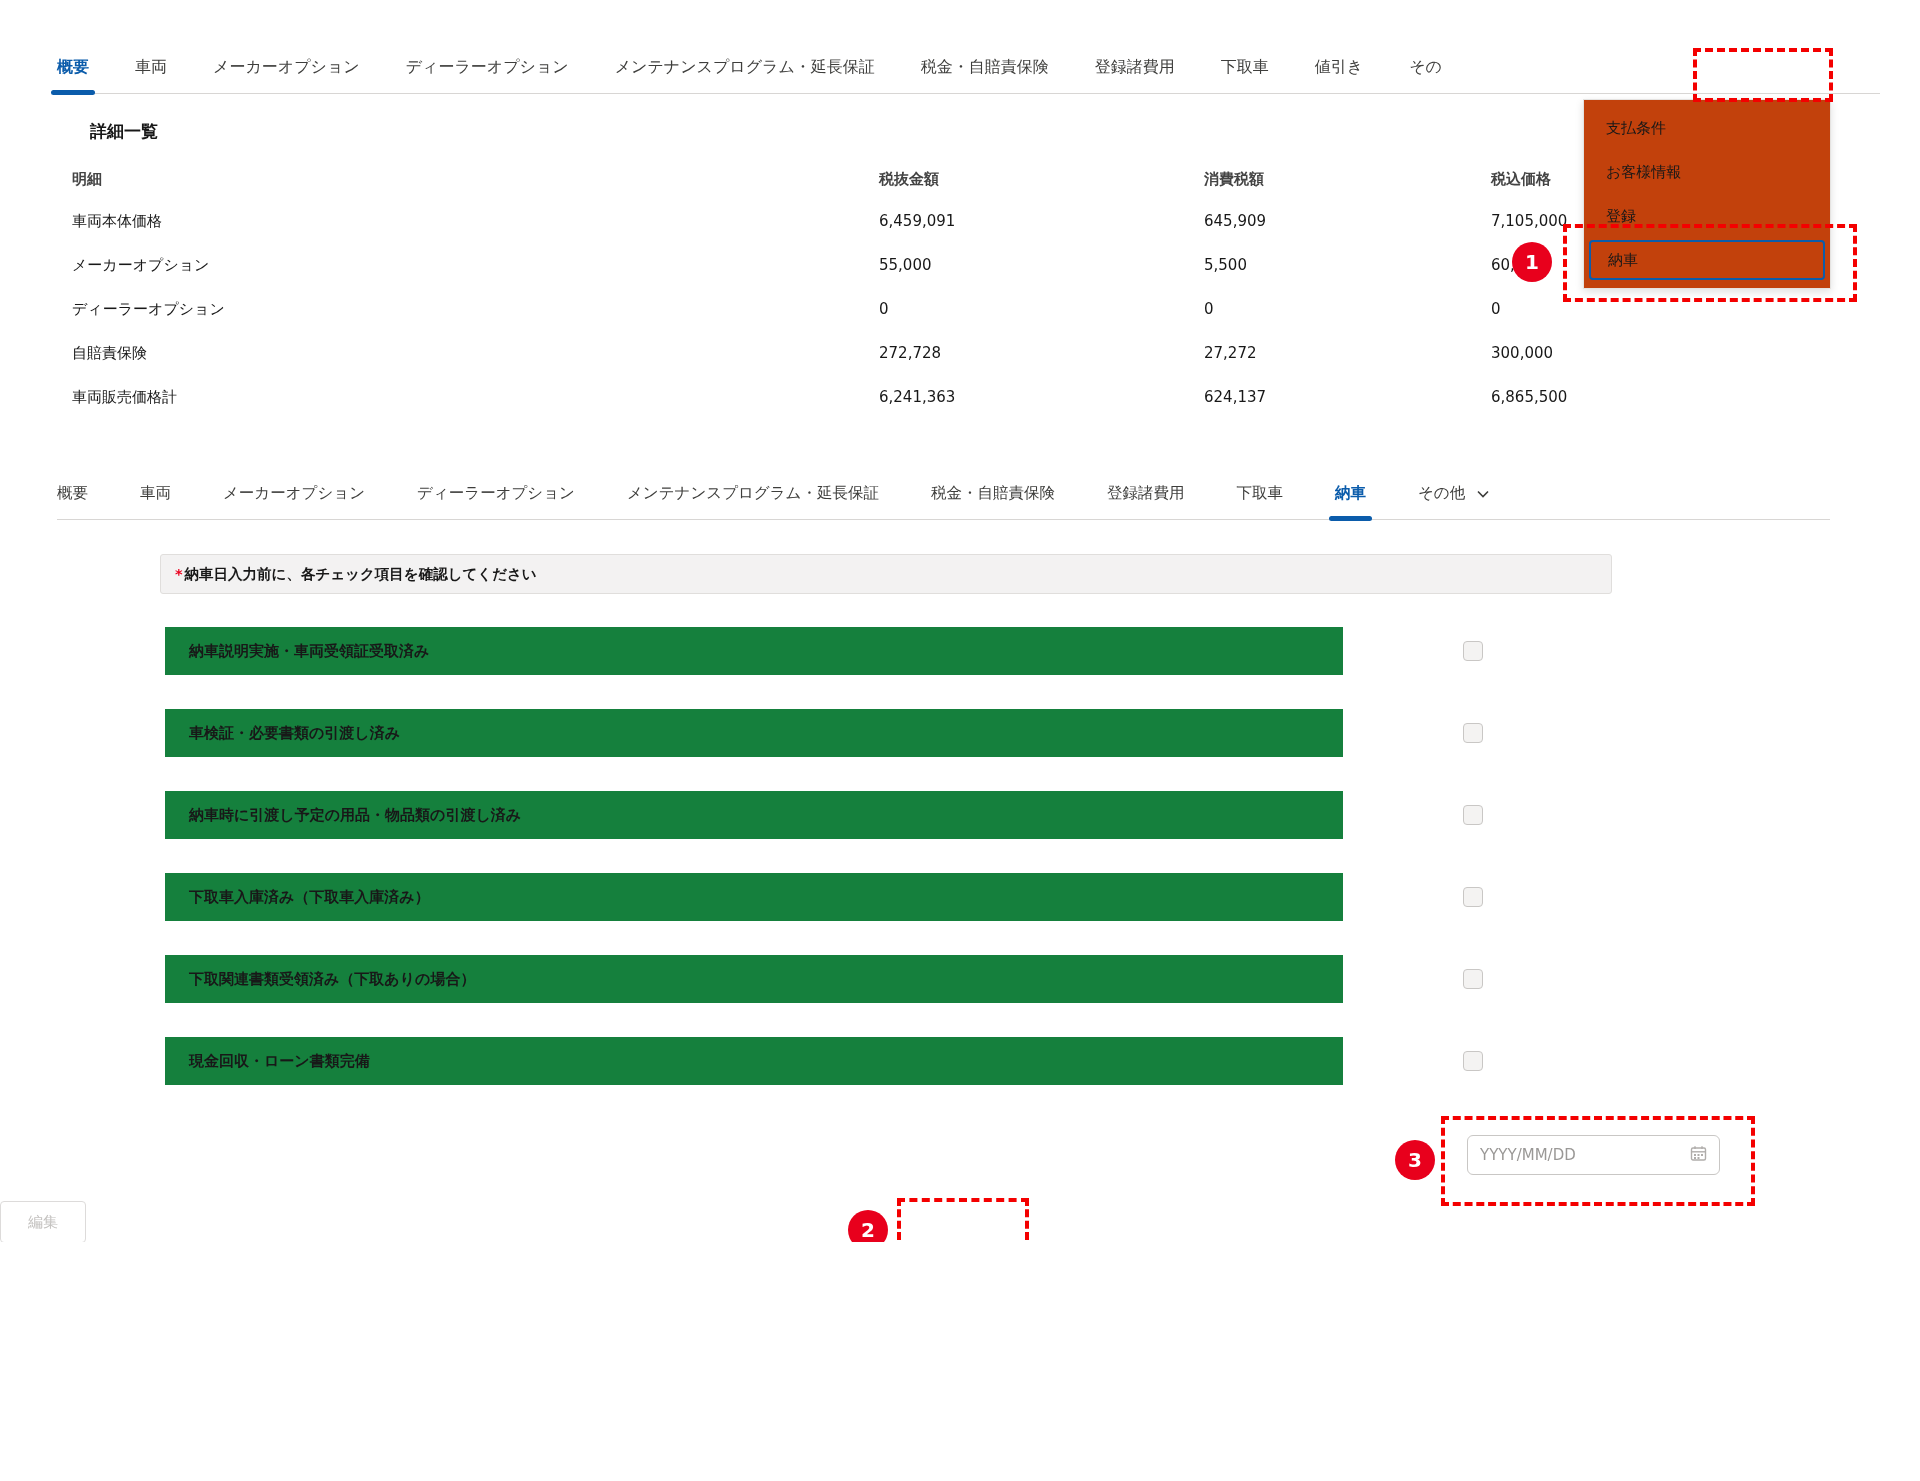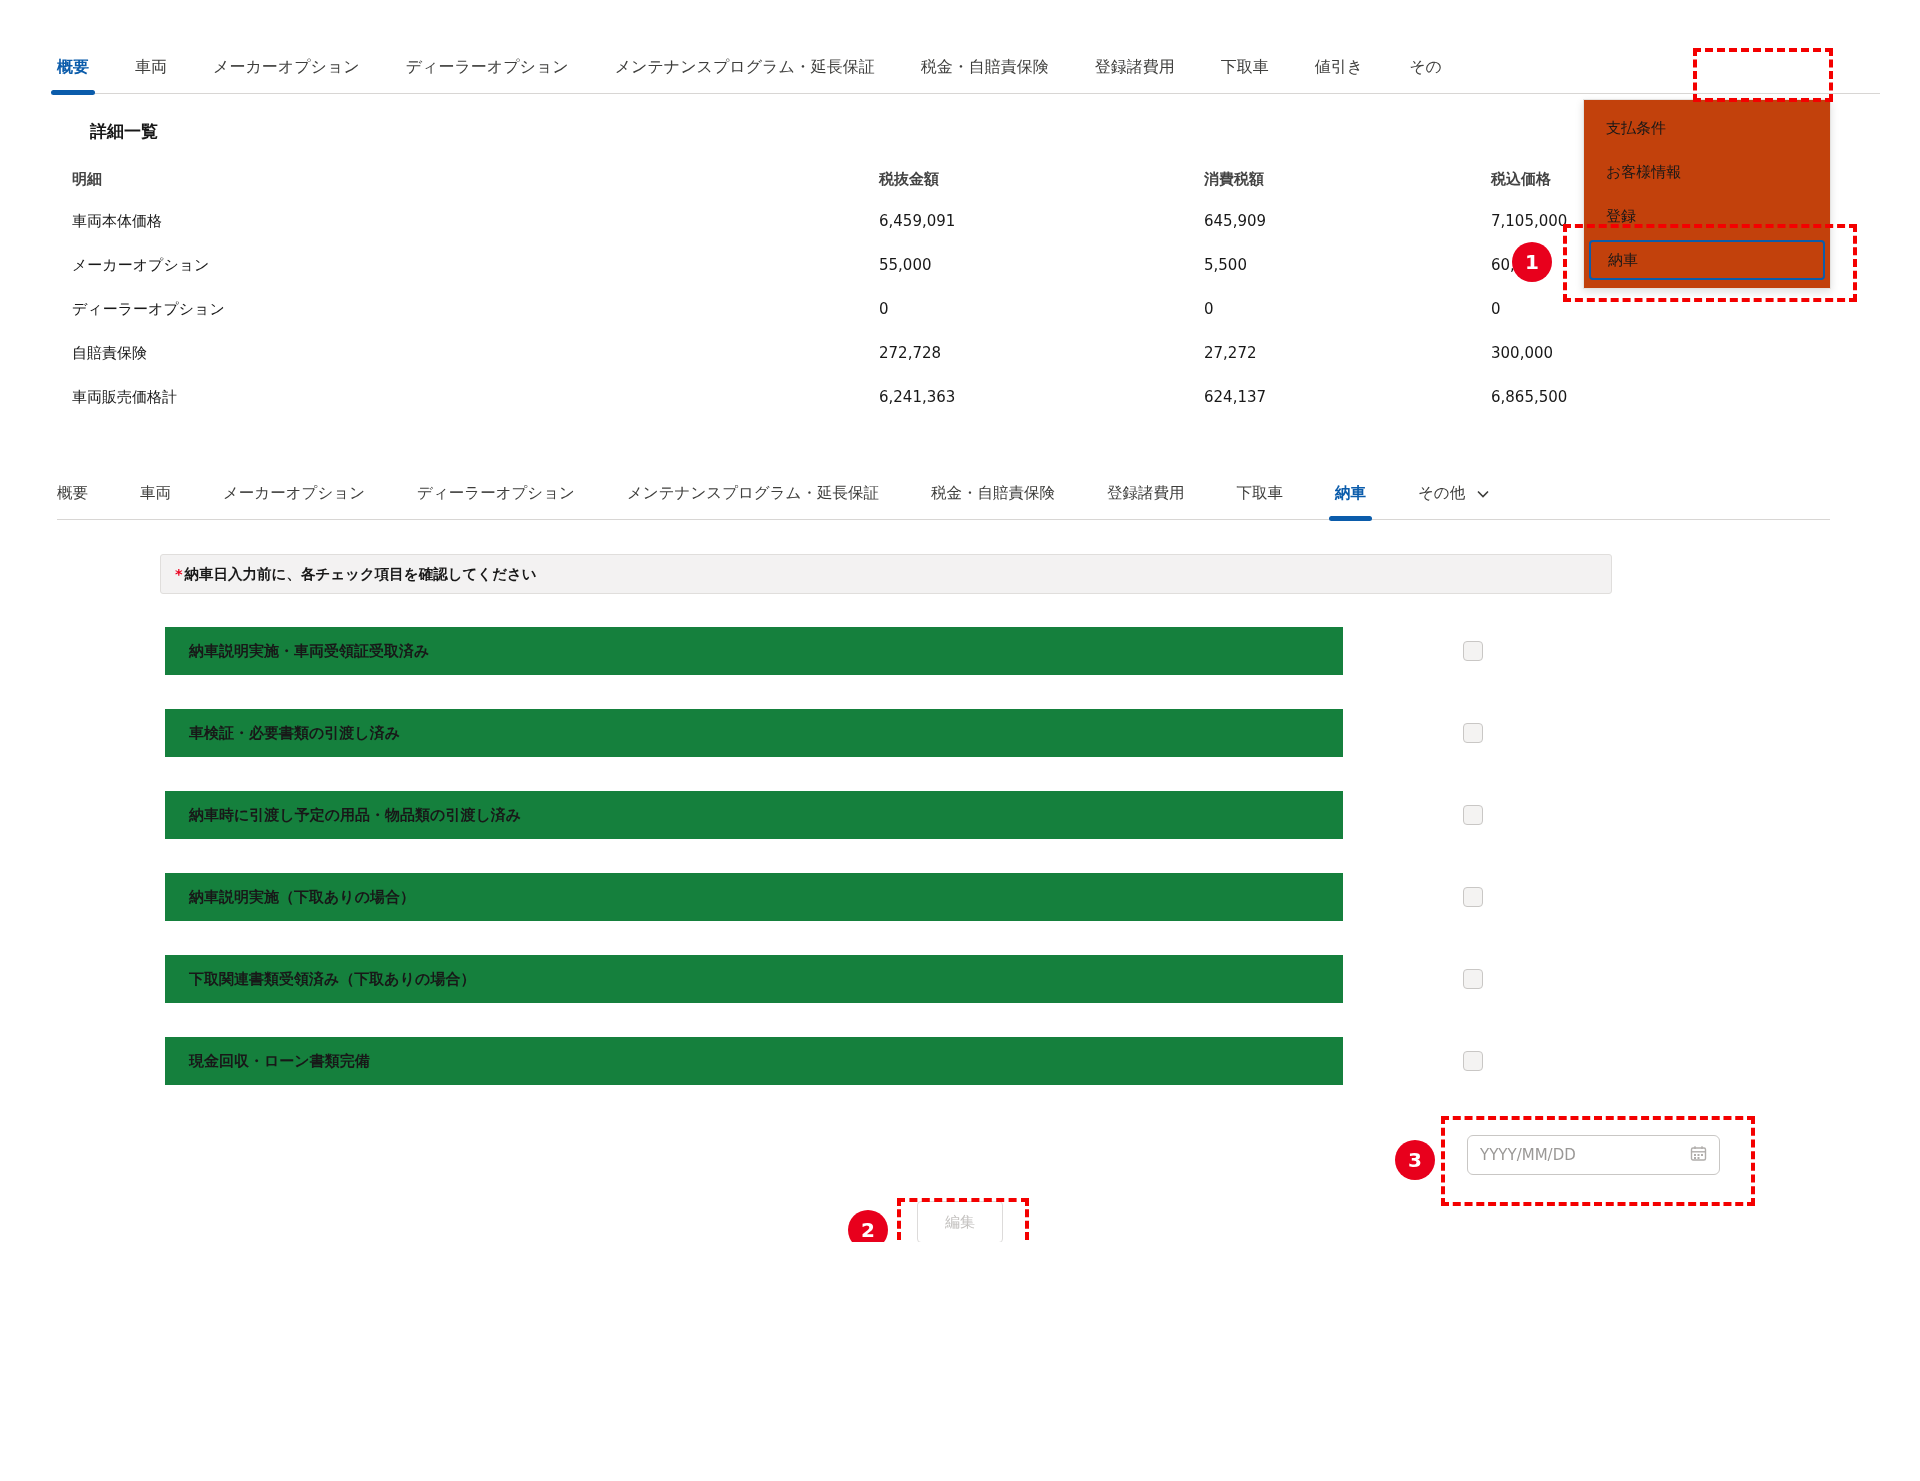--- a/index.html
+++ b/index.html
@@ -36,21 +36,21 @@
   .check-bar{width:1178px;height:48px;box-sizing:border-box;background:#15803d;display:flex;align-items:center;
              padding-left:24px;font-size:15px;font-weight:bold;}
   .checkbox{position:absolute;left:1298px;top:14px;width:20px;height:20px;box-sizing:border-box;
             background:#f4f3f2;border:1px solid #c9c7c5;border-radius:4px;cursor:pointer;}
   .date-input{position:absolute;left:1302px;top:16px;width:253px;height:40px;box-sizing:border-box;background:#fff;
               border:1px solid #c9c7c5;border-radius:6px;display:flex;align-items:center;padding:0 12px;
               color:#9a9896;font-size:15px;cursor:text;}
   .date-input .ph{flex:1;}
 
   
-  .edit-row{display:flex;justify-content:center;margin-top:16px;}
+  .edit-row{display:flex;margin-top:16px;}
   .edit-btn{width:86px;height:42px;background:#fff;border:1px solid #dddbda;border-radius:4px;
             color:#c3c1bf;font-size:15px;font-family:inherit;}
 
   
   .dropdown{position:absolute;left:1583px;top:99px;width:248px;box-sizing:border-box;background:#c2410c;
             border:1px solid #e5e3e1;box-shadow:0 3px 8px rgba(0,0,0,.12);padding:6px 0 8px;z-index:20;}
   .dd-item{height:44px;display:flex;align-items:center;padding-left:22px;font-size:15px;color:#181818;cursor:pointer;}
   .dd-item.selected{height:40px;margin:2px 5px 0 5px;padding-left:17px;border:2px solid #0b5cab;border-radius:4px;
                     box-sizing:border-box;}
 
@@ -152,21 +152,21 @@
     </div>
     <div class="check-row">
       <div class="check-bar">車検証・必要書類の引渡し済み</div>
       <span class="checkbox"></span>
     </div>
     <div class="check-row">
       <div class="check-bar">納車時に引渡し予定の用品・物品類の引渡し済み</div>
       <span class="checkbox"></span>
     </div>
     <div class="check-row">
-      <div class="check-bar">納車説明実施（下取ありの場合）</div>
+      <div class="check-bar">下取車入庫済み（下取車入庫済み）</div>
       <span class="checkbox"></span>
     </div>
     <div class="check-row">
       <div class="check-bar">下取関連書類受領済み（下取ありの場合）</div>
       <span class="checkbox"></span>
     </div>
     <div class="check-row">
       <div class="check-bar">現金回収・ローン書類完備</div>
       <span class="checkbox"></span>
     </div>

